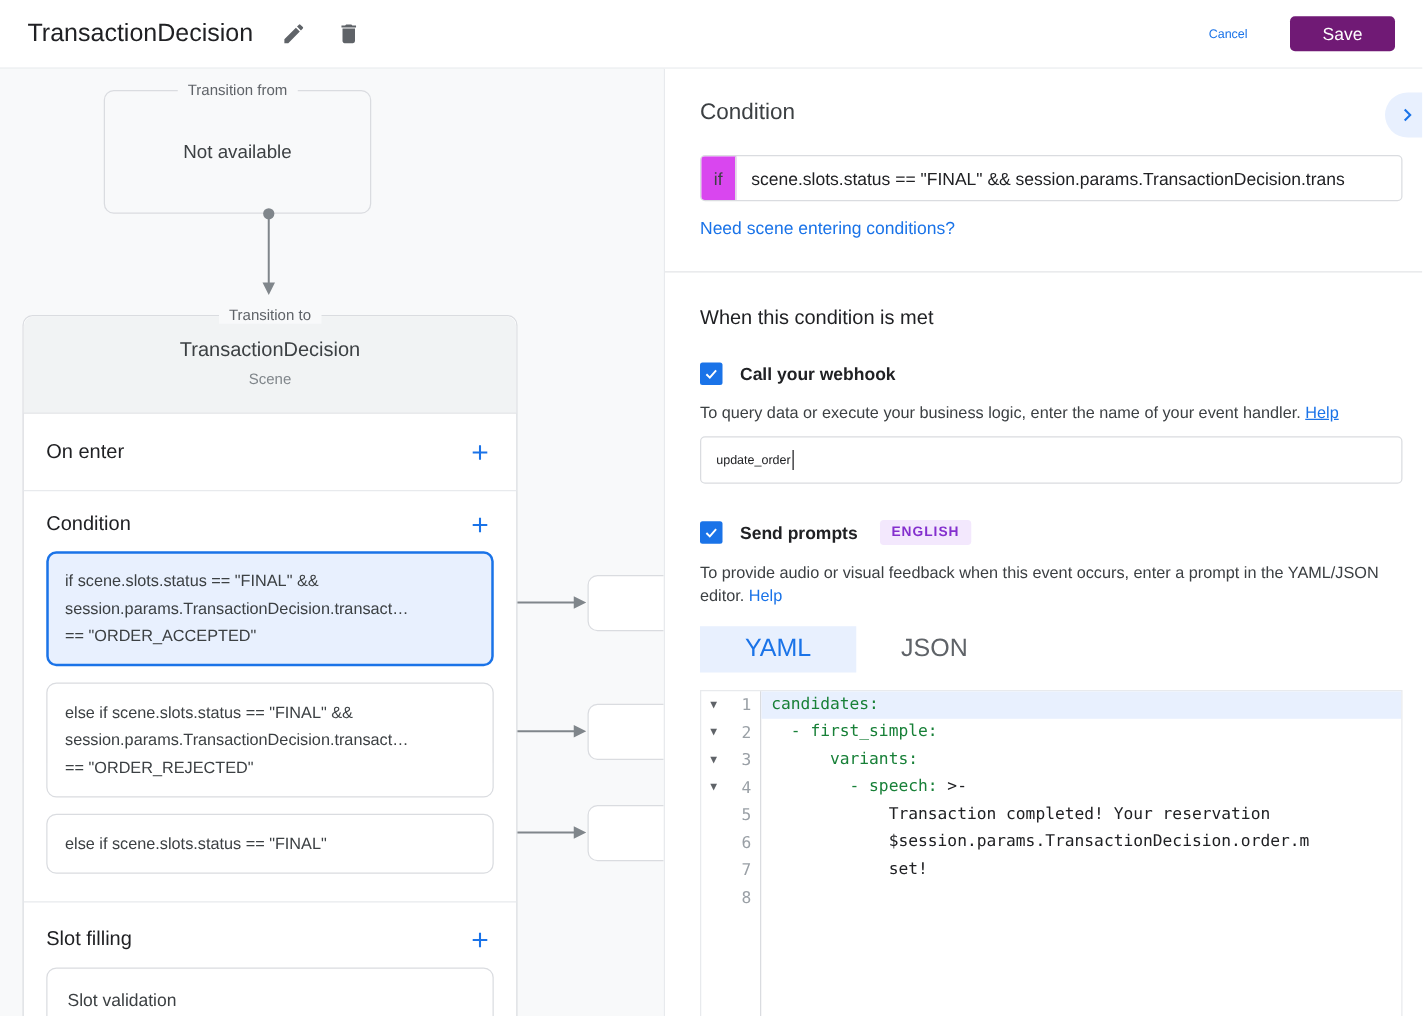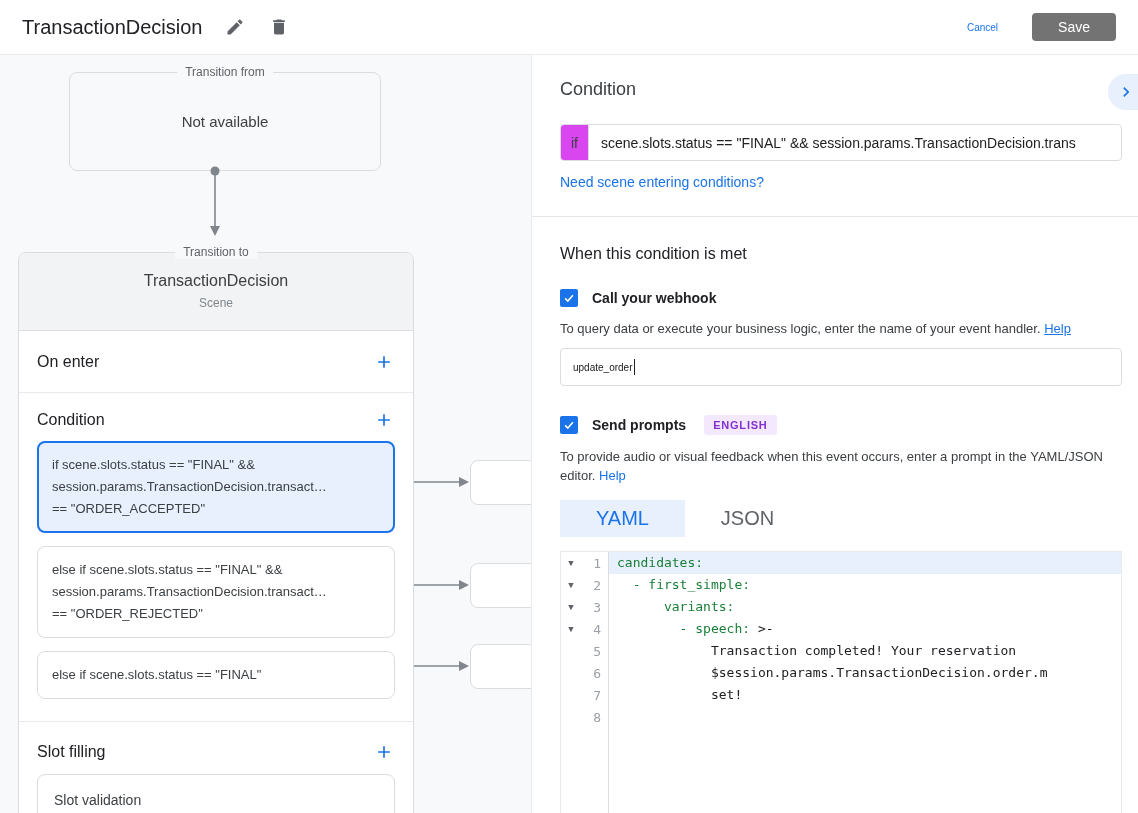--- a/index.html
+++ b/index.html
@@ -10,33 +10,33 @@
   .topbar { height:55px; display:flex; align-items:center; padding:0 22px;
     background:#fff; border-bottom:1px solid #e8eaed; }
   .topbar h1 { font-size:20px; font-weight:400; color:#202124; }
   .topbar .icons { display:flex; gap:22px; margin-left:22px; }
   .icon-btn { width:22px; height:22px; border:none; background:none; cursor:pointer;
     color:#5f6368; display:flex; align-items:center; justify-content:center; }
   .icon-btn svg { width:20px; height:20px; fill:#5f6368; }
   .topbar-right { margin-left:auto; display:flex; align-items:center; gap:34px; }
   .cancel-link { color:#1a73e8; font-size:10px; font-weight:500; background:none;
     border:none; cursor:pointer; font-family:inherit; }
-  .save-btn { background:#737373; color:#fff; font-size:14px; font-weight:500;
+  .save-btn { background:#701a75; color:#fff; font-size:14px; font-weight:500;
     border:none; border-radius:4px; padding:6px 26px; cursor:pointer; font-family:inherit; }
 
   
   .main { display:flex; height:758px; }
   .diagram { position:relative; width:531px; background:#f8f9fa; overflow:hidden; flex:none; }
   .panel { flex:1; background:#fff; border-left:1px solid #e8eaed; overflow:hidden; position:relative; }
 
   
   .fieldset { position:absolute; border:1px solid #dadce0; border-radius:8px; background:#fff; }
   .legend { position:absolute; top:-8px; left:50%; transform:translateX(-50%);
     background:#f8f9fa; padding:0 8px; font-size:12px; color:#5f6368; white-space:nowrap; }
-  .tfrom { left:69px; top:17px; width:312px; height:99px; background:transparent; }
+  .tfrom { left:83px; top:17px; width:214px; height:99px; background:transparent; }
   .tfrom-content { height:100%; display:flex; align-items:center; justify-content:center;
     font-size:15px; color:#3c4043; }
   .tto { left:18px; top:197px; width:396px; height:620px; }
   .tto-header { background:#f1f3f4; border-bottom:1px solid #dadce0; border-radius:8px 8px 0 0;
     height:78px; text-align:center; padding-top:19px; }
   .tto-title { font-size:16px; color:#3c4043; }
   .tto-sub { font-size:12px; color:#80868b; margin-top:6px; }
   .row-head { display:flex; align-items:center; justify-content:space-between;
     padding:0 18px; }
   .on-enter { height:62px; border-bottom:1px solid #e8eaed; }

